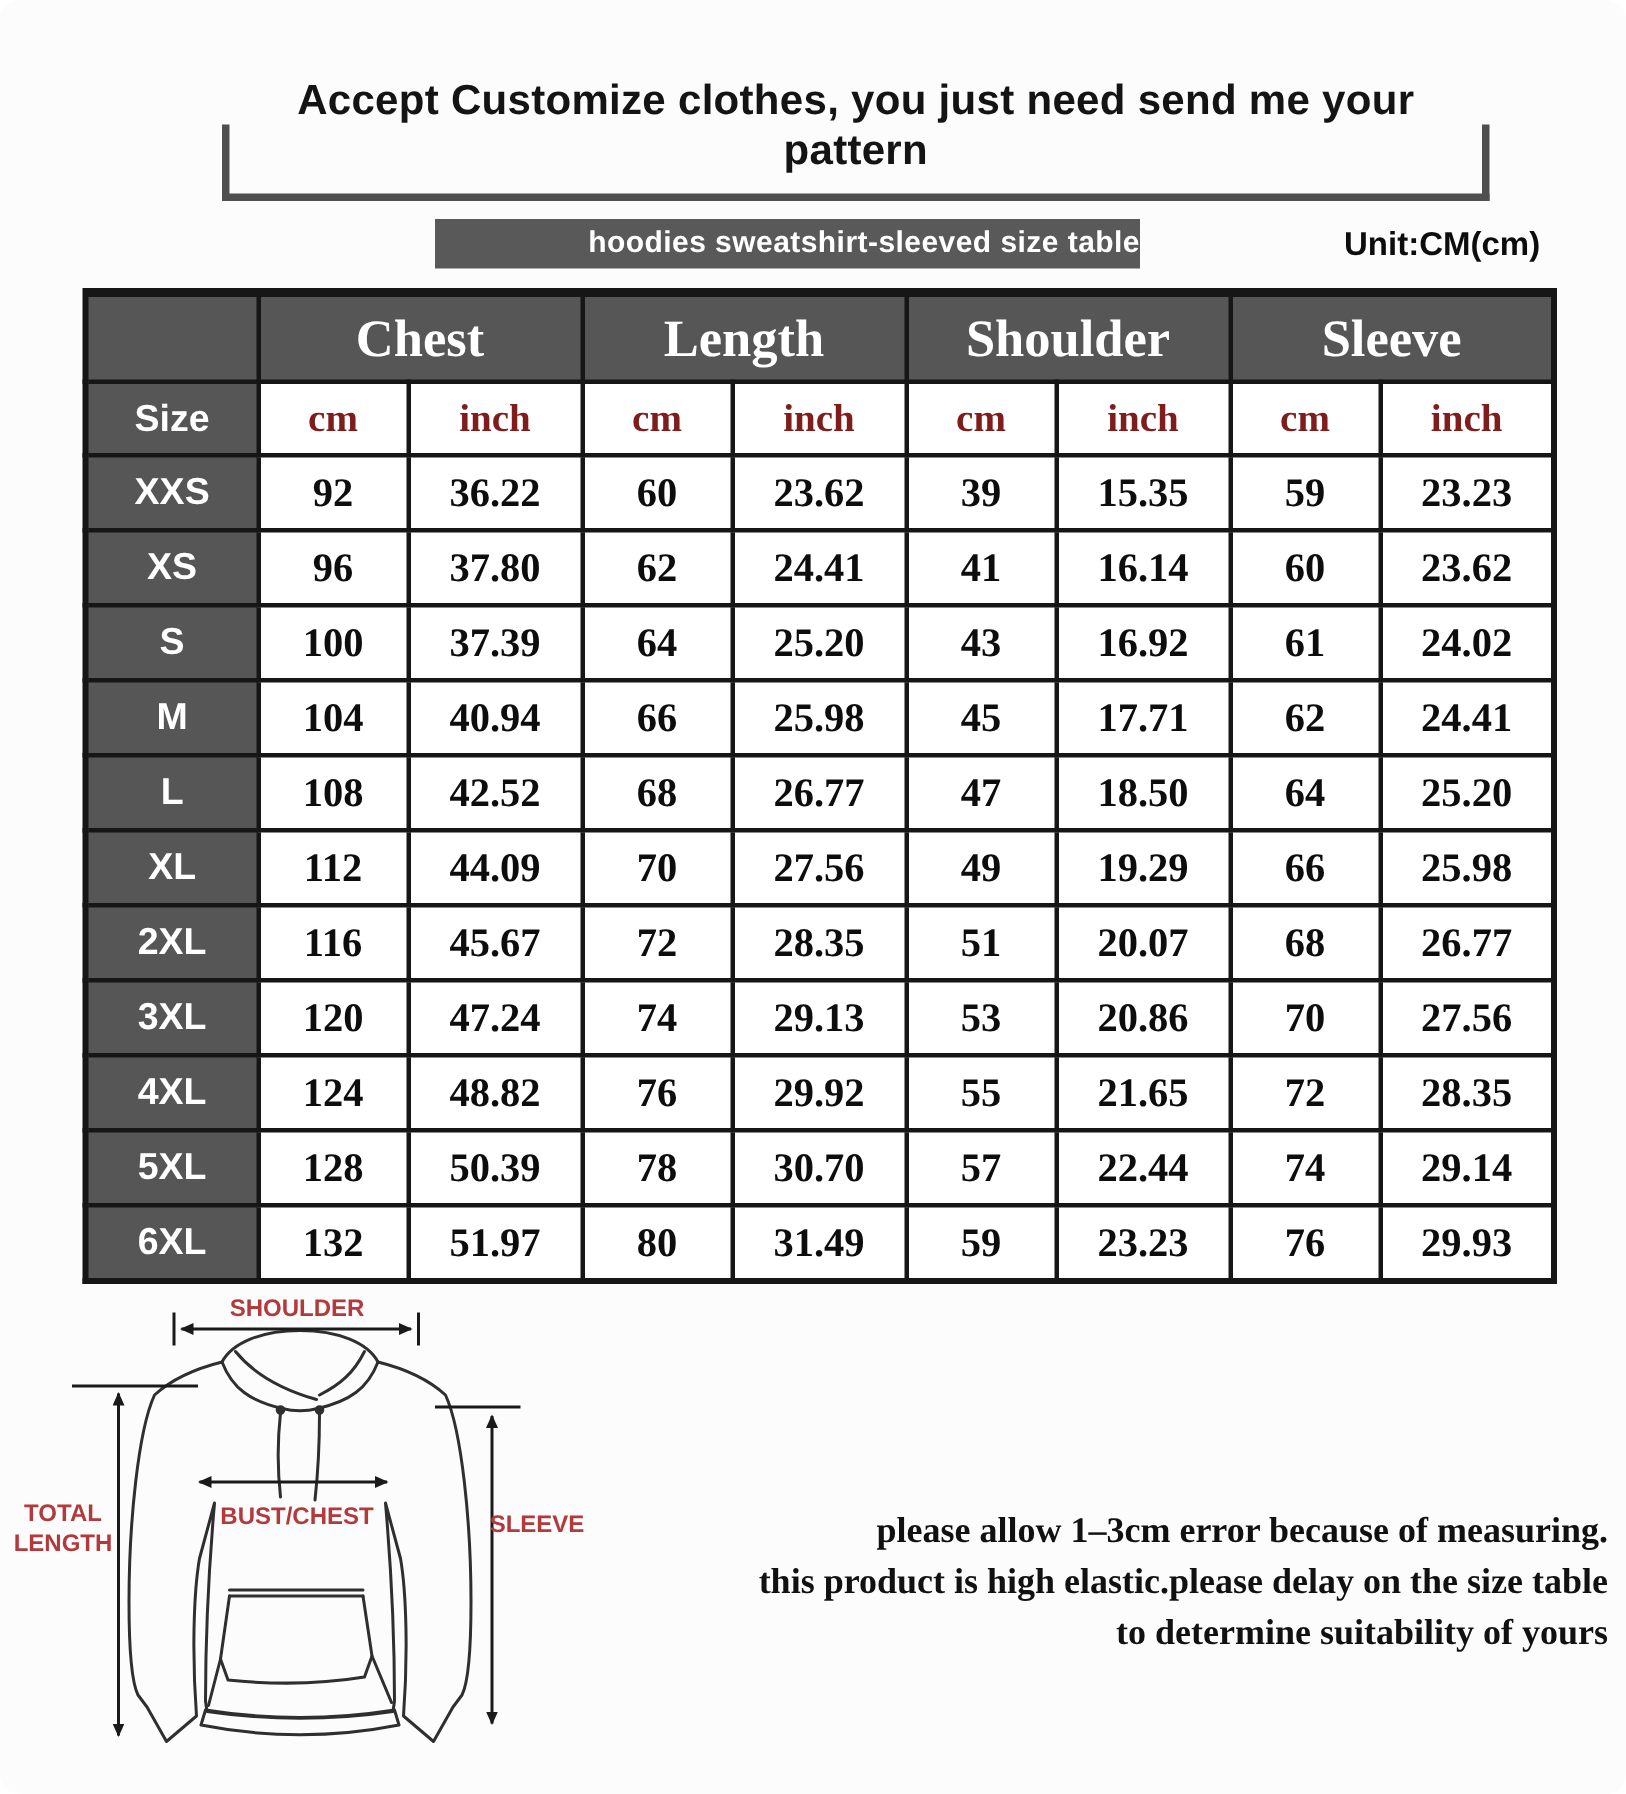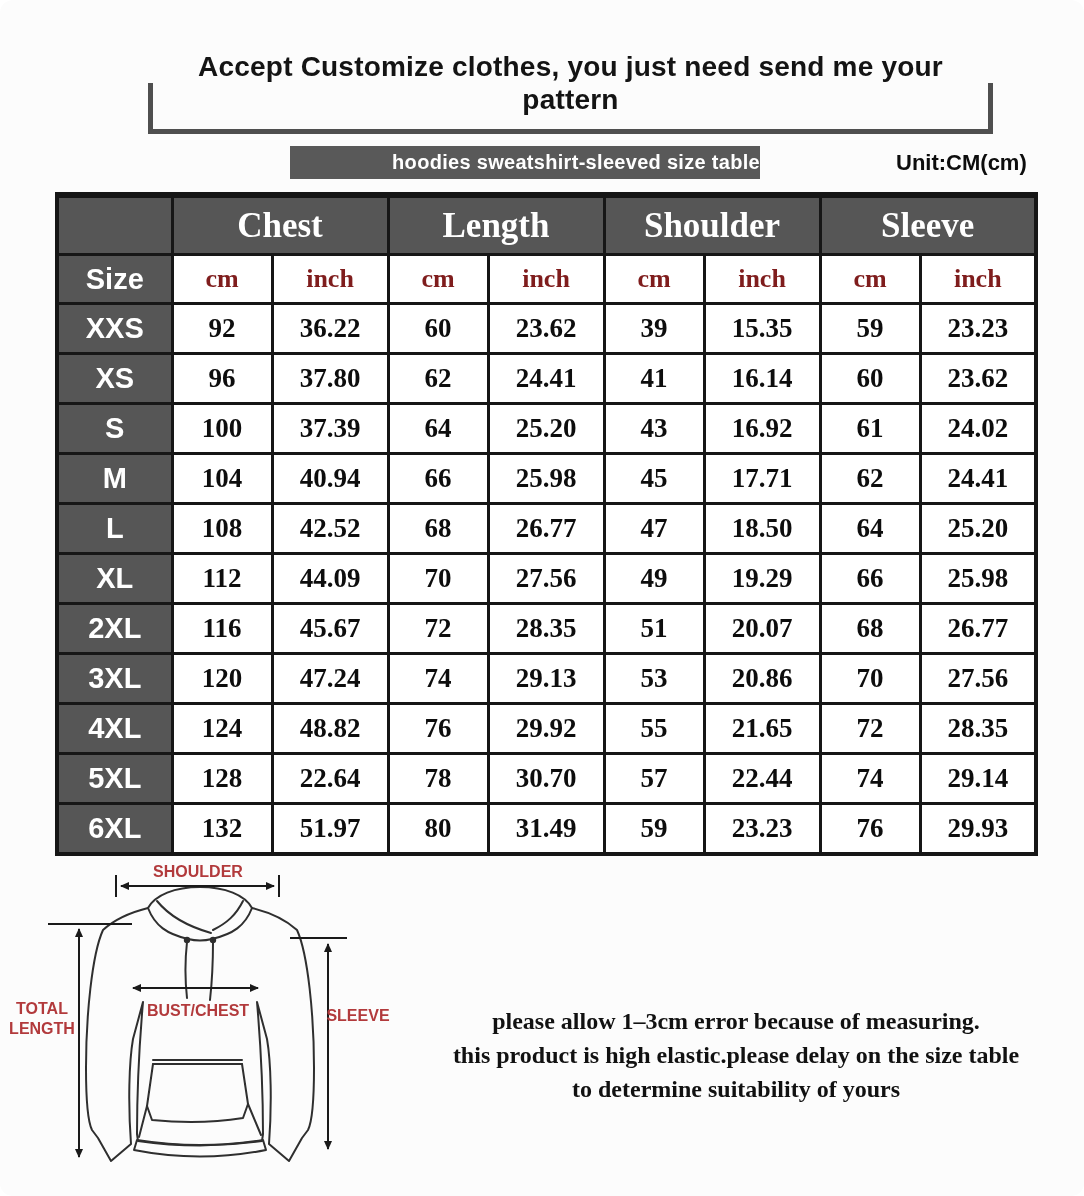--- a/index.html
+++ b/index.html
@@ -30,38 +30,38 @@
     background:#fff;
   }
   .size-table th,.size-table td{border:3px solid #161616;padding:0;text-align:center;vertical-align:middle;}
   .size-table .group-th{
     background:#565656;color:#fff;height:55px;
     font-family:"Liberation Serif",serif;font-weight:bold;font-size:35px;
   }
   .size-table .corner-th{background:#565656;}
   .size-table .size-th{
     background:#565656;color:#fff;
-    font-family:"Liberation Sans",sans-serif;font-weight:bold;font-size:29px;
+    font-family:"Liberation Sans",sans-serif;font-weight:bold;font-size:25px;
   }
   .size-table .unit-th{
     background:#fff;color:#7f1d1d;height:46px;
     font-family:"Liberation Serif",serif;font-weight:bold;font-size:26px;
   }
   .size-table tbody th{height:47px;}
   .size-table tbody td{
     font-family:"Liberation Serif",serif;font-weight:bold;font-size:27px;color:#0d0d0d;
   }
   
   .diagram{position:absolute;left:0;top:856px;}
   .diagram text{
     font-family:"Liberation Sans",sans-serif;font-weight:bold;font-size:16px;fill:#b23a3c;
   }
   
   .notes{
-    position:absolute;left:400px;top:1004px;width:672px;text-align:center;
+    position:absolute;left:400px;top:1004px;width:672px;text-align:right;
     font-family:"Liberation Serif",serif;font-weight:bold;font-size:24px;
     line-height:34px;color:#111;
   }
 </style>
 </head>
 <body>
 
 <div class="canvas">
 
   <div class="banner">
@@ -200,21 +200,21 @@
           <td>76</td>
           <td>29.92</td>
           <td>55</td>
           <td>21.65</td>
           <td>72</td>
           <td>28.35</td>
         </tr>
         <tr>
           <th class="size-th">5XL</th>
           <td>128</td>
-          <td>22.64</td>
+          <td>50.39</td>
           <td>78</td>
           <td>30.70</td>
           <td>57</td>
           <td>22.44</td>
           <td>74</td>
           <td>29.14</td>
         </tr>
         <tr>
           <th class="size-th">6XL</th>
           <td>132</td>

